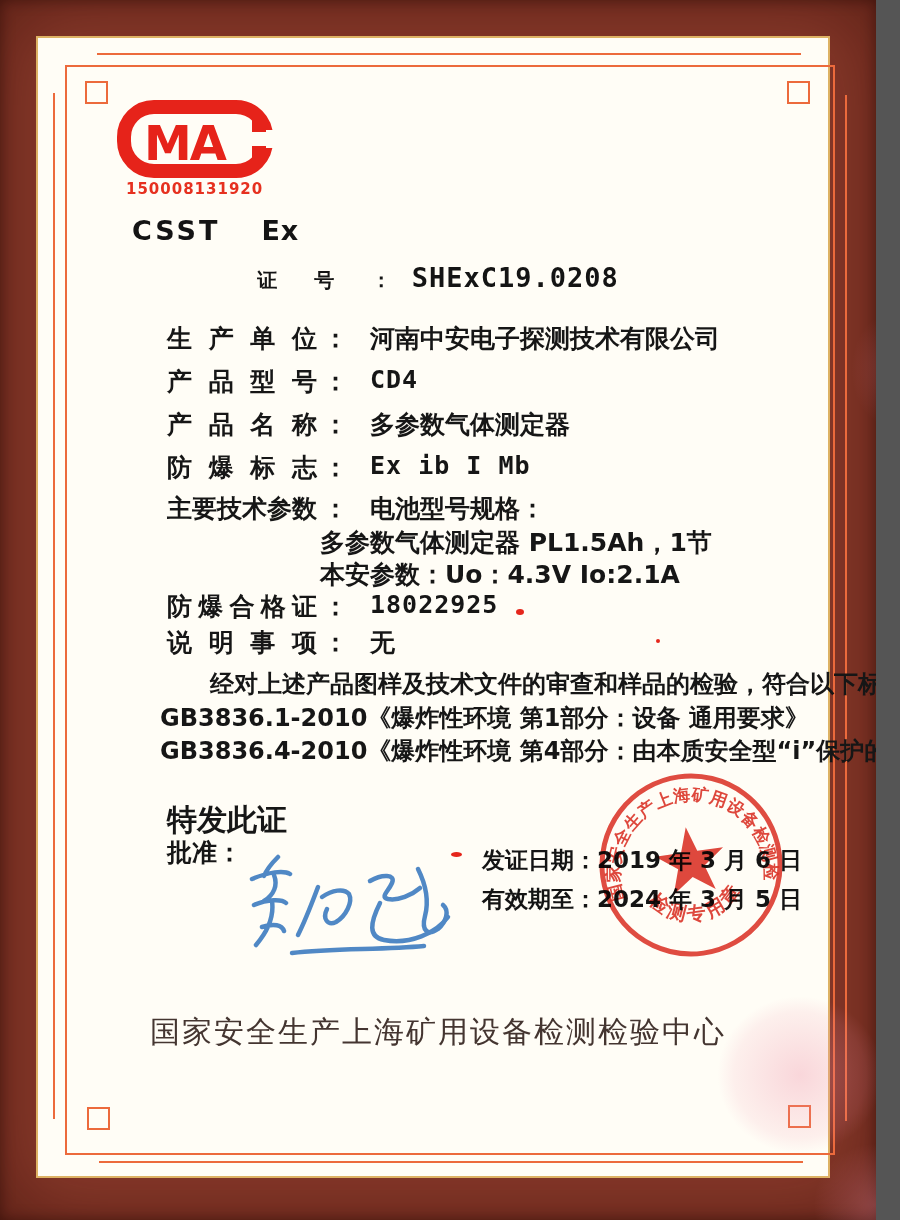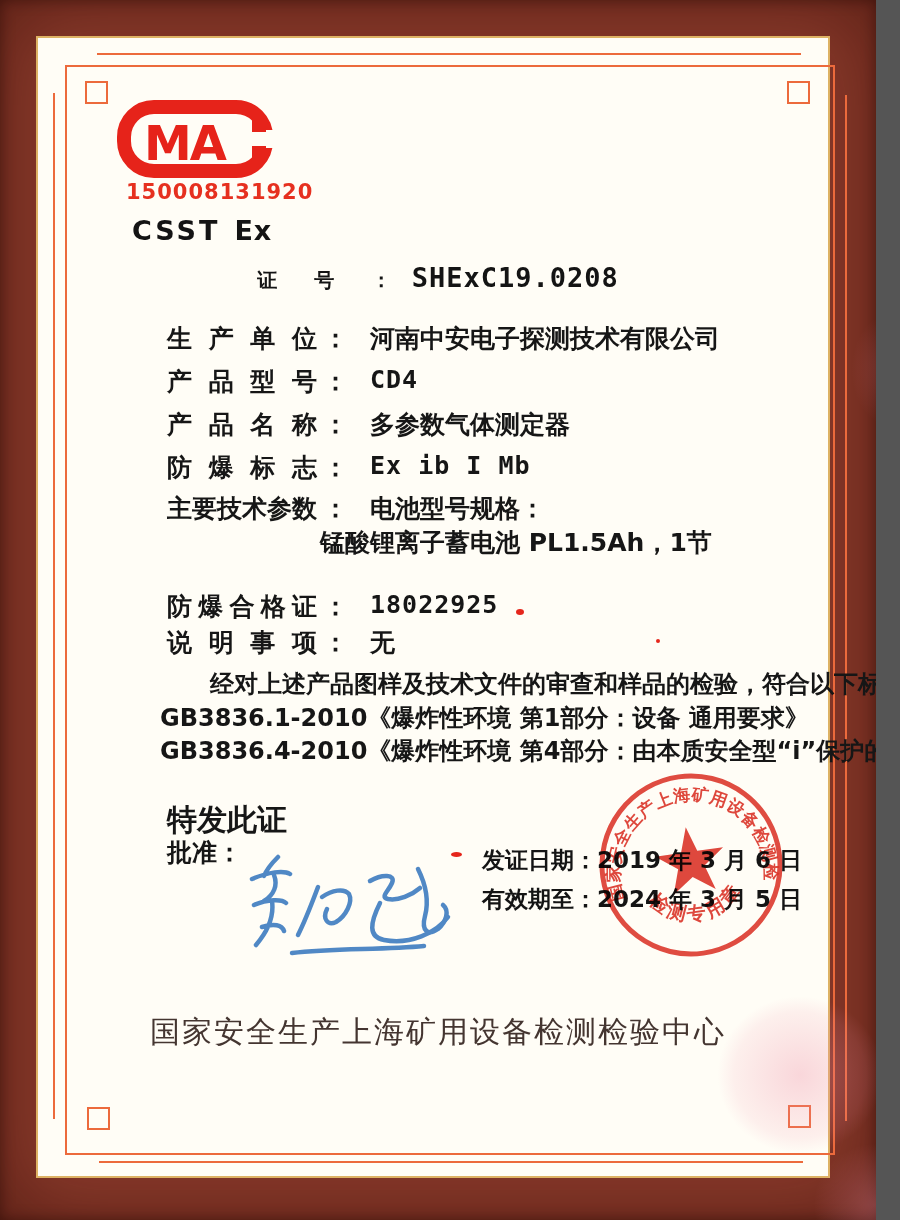--- a/index.html
+++ b/index.html
@@ -25,24 +25,24 @@
     background:radial-gradient(closest-side, rgba(238,140,165,.34), rgba(238,140,165,.12) 60%, transparent 75%); }
   .stain.s2 { left:790px; top:1120px; width:170px; height:170px;
     background:radial-gradient(closest-side, rgba(238,140,165,.30), transparent 72%); }
   .stain.s3 { left:835px; top:290px; width:110px; height:160px;
     background:radial-gradient(closest-side, rgba(238,140,165,.18), transparent 70%); }
   .speck { position:absolute; background:#e5261c; border-radius:50%; z-index:3; }
 
   
   .cma-logo { position:absolute; left:116px; top:99px; }
   .cma-number { position:absolute; left:126px; top:180px; color:#e6301f;
-    font-size:21px; font-weight:bold; letter-spacing:1px; }
+    font-size:15px; font-weight:bold; letter-spacing:1px; }
   .csst-row { position:absolute; left:132px; top:215px; font-size:27px; font-weight:bold;
     color:#141414; letter-spacing:3px; }
-  .csst-row .ex { margin-left:14px; letter-spacing:1px; }
+  .csst-row .ex { margin-left:41px; letter-spacing:1px; }
 
   
   .cert-title { position:absolute; left:284px; top:190px; font-size:57px; font-weight:bold;
     color:#0e0e0e; letter-spacing:33px; white-space:nowrap; }
   .cert-no { position:absolute; left:0; right:0; top:262px; text-align:center;
     font-weight:bold; color:#141414; white-space:nowrap; }
   .cert-no .lbl { font-size:20px; letter-spacing:15px; }
   .cert-no .val { font-size:27px; font-family:"DejaVu Sans Mono", monospace; letter-spacing:1px; }
 
   
@@ -132,21 +132,22 @@
     </div>
     <div class="frow r3">
       <span class="flabel">产品名称</span><span class="fcolon">：</span><span class="fvalue">多参数气体测定器</span>
     </div>
     <div class="frow r4">
       <span class="flabel">防爆标志</span><span class="fcolon">：</span><span class="fvalue mono">Ex ib I Mb</span>
     </div>
     <div class="frow r5">
       <span class="flabel">主要技术参数</span><span class="fcolon">：</span><span class="fvalue">电池型号规格：</span>
     </div>
-    <div class="subline s1l">锰酸锂离子蓄电池 PL1.5Ah，1节</div>
+    <div class="subline s1l">多参数气体测定器 PL1.5Ah，1节</div>
+    <div class="subline s2l">本安参数：Uo：4.3V  Io:2.1A</div>
     <div class="frow r6">
       <span class="flabel">防爆合格证</span><span class="fcolon">：</span><span class="fvalue mono">18022925</span>
     </div>
     <div class="frow r7">
       <span class="flabel">说明事项</span><span class="fcolon">：</span><span class="fvalue">无</span>
     </div>
 
     <div class="std-intro">经对上述产品图样及技术文件的审查和样品的检验，符合以下标准：</div>
     <div class="std-line g1">GB3836.1-2010《爆炸性环境 第1部分：设备  通用要求》</div>
     <div class="std-line g2">GB3836.4-2010《爆炸性环境 第4部分：由本质安全型“i”保护的设备》</div>

